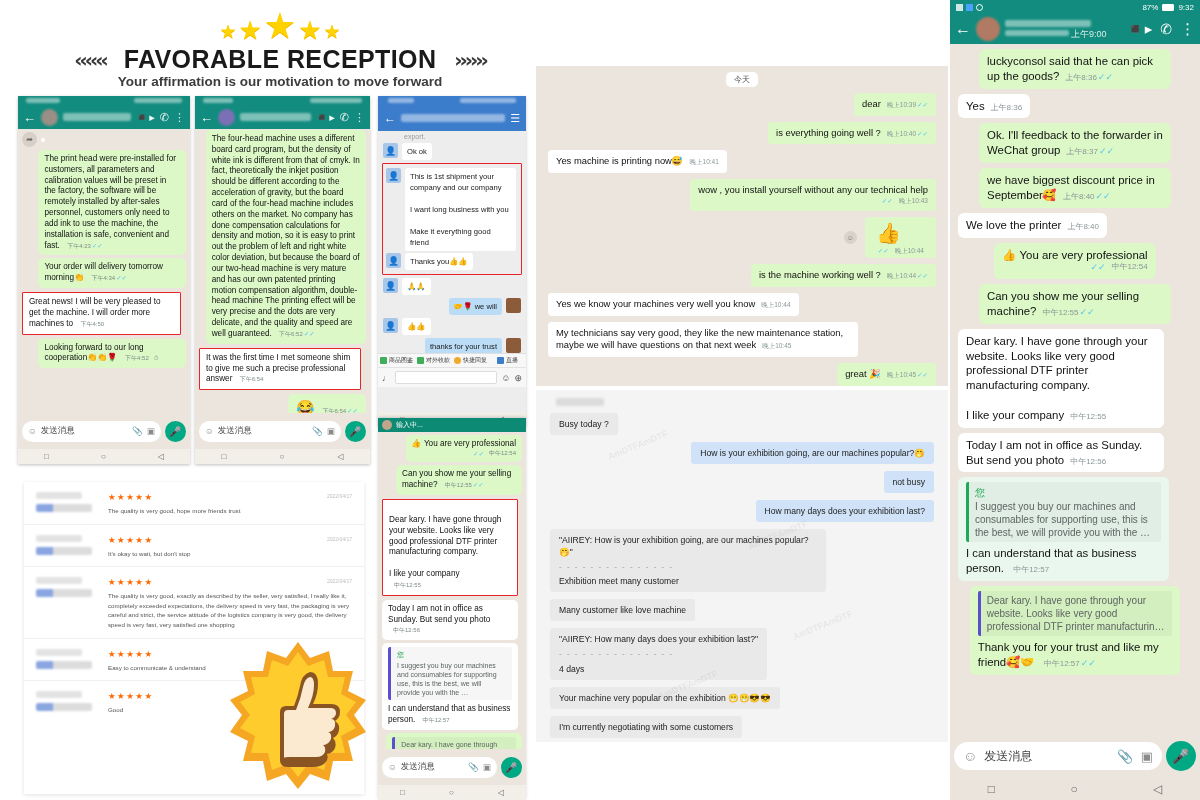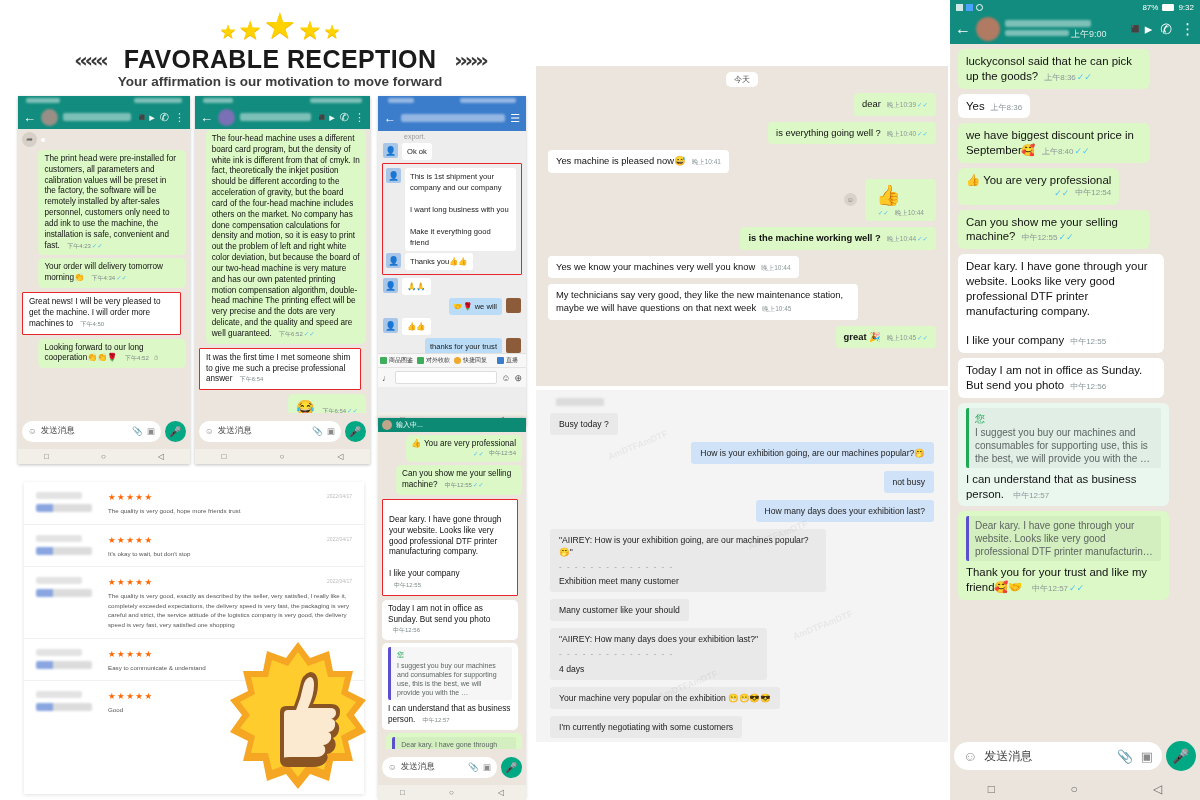--- a/index.html
+++ b/index.html
@@ -156,21 +156,21 @@
   .dashes { color:#999; letter-spacing:1.5px; font-size:8px; margin:3px 0;}
   .wm { position:absolute; color:rgba(0,0,0,.055); font-size:9px; transform:rotate(-22deg);
         pointer-events:none; white-space:nowrap; font-weight:bold;}
 
   
   #right { position:absolute; left:950px; top:0; width:250px; height:800px; background:#ece5dd; overflow:hidden;}
   #right .wa-head { height:30px; }
   .rstatus { background:#128C7E; height:14px; display:flex; align-items:center;
              justify-content:space-between; padding:0 6px; color:#fff; font-size:8px;}
   .rrow { display:flex; margin:5px 8px; }
-  .rrow.out { justify-content:flex-start; }
+  .rrow.out { justify-content:center; }
   .rbub { display:inline-block; border-radius:6px; padding:5px 8px; font-size:11.4px;
           line-height:1.3; max-width:82%; color:#111; }
   .rbub.out { background:#dcf8c6; }
   .rbub.in { background:#fff; }
   .rtm { font-size:8px; color:#8b9798; margin-left:6px; }
   .quote { border-left:3px solid #5b4fcf; background:rgba(0,0,0,.035); padding:3px 6px;
            margin-bottom:4px; border-radius:2px; }
   .quote-txt { font-size:10px; color:#5d6563; line-height:1.3; }
   .quote-hd { font-size:10px; color:#1fa855; margin-bottom:2px;}
   #right .wa-input { height:44px; }
@@ -528,37 +528,40 @@
 
 <div id="center-top">
   <div class="datechip">今天</div>
   <div class="crow out">
       <span class="cbub out"><b style="font-weight:normal">dear</b><span class="ctm">晚上10:39</span><span class="ticks">✓✓</span></span>
     </div>
   <div class="crow out">
       <span class="cbub out"><b style="font-weight:normal">is everything going well ?</b><span class="ctm">晚上10:40</span><span class="ticks">✓✓</span></span>
     </div>
   <div class="crow">
-      <span class="cbub in"><b style="font-weight:normal">Yes machine is pleased now😅</b><span class="ctm">晚上10:41</span></span>
+      <span class="cbub in"><b style="font-weight:normal">Yes machine is printing now😅</b><span class="ctm">晚上10:41</span></span>
+    </div>
+  <div class="crow out">
+      <span class="cbub out"><b style="font-weight:normal">wow , you install yourself without any our technical help</b><br><span class="ctm" style="float:right">晚上10:43</span><span class="ticks" style="float:right">✓✓</span></span>
     </div>
   <div class="crow out" style="align-items:center;gap:8px">
     <span style="width:13px;height:13px;border-radius:50%;background:#d8d2ca;display:inline-flex;align-items:center;justify-content:center;font-size:7px;color:#7c756d">☺</span>
     <span class="cbub out" style="padding:3px 12px"><b style="font-size:20px;font-weight:normal">👍</b><br><span class="ctm" style="float:right">晚上10:44</span><span class="ticks" style="float:right">✓✓</span></span>
   </div>
   <div class="crow out">
-      <span class="cbub out"><b style="font-weight:bold">is the machine working well ?</b><span class="ctm">晚上10:44</span><span class="ticks">✓✓</span></span>
+      <span class="cbub out"><b style="font-weight:normal">is the machine working well ?</b><span class="ctm">晚上10:44</span><span class="ticks">✓✓</span></span>
     </div>
   <div class="crow">
       <span class="cbub in"><b style="font-weight:normal">Yes we know your machines very well you know</b><span class="ctm">晚上10:44</span></span>
     </div>
   <div class="crow">
       <span class="cbub in" style="max-width:80%"><b style="font-weight:normal">My technicians say very good, they like the new maintenance station, maybe we will have questions on that next week</b><span class="ctm">晚上10:45</span></span>
     </div>
   <div class="crow out">
-      <span class="cbub out"><b style="font-weight:bold">great 🎉</b><span class="ctm">晚上10:45</span><span class="ticks">✓✓</span></span>
+      <span class="cbub out"><b style="font-weight:normal">great 🎉</b><span class="ctm">晚上10:45</span><span class="ticks">✓✓</span></span>
     </div>
 </div>
 
 <div id="center-bot">
   <span class="wm" style="left:70px;top:50px">AmDTFAmDTF</span>
   <span class="wm" style="left:210px;top:140px">AmDTFAmDTF</span>
   <span class="wm" style="left:255px;top:230px">AmDTFAmDTF</span>
   <span class="wm" style="left:120px;top:290px">AmDTFAmDTF</span>
   <div class="blurbar" style="width:48px;height:8px;margin:8px 0 0 20px;background:#dcdcdc"></div>
   <div class="grow">
@@ -574,21 +577,21 @@
       <span class="gbub me">How many days does your exhibition last?</span>
     </div>
   <div class="grow">
       <span class="gbub" style="max-width:72%">
     <span style="display:block">"AIIREY: How is your exhibition going, are our machines popular?🤭"</span>
     <span class="dashes" style="display:block">- - - - - - - - - - - - - - -</span>
     <span style="display:block">Exhibition meet many customer</span>
   </span>
     </div>
   <div class="grow">
-      <span class="gbub">Many customer like your should</span>
+      <span class="gbub">Many customer like love machine</span>
     </div>
   <div class="grow">
       <span class="gbub" style="max-width:72%">
     <span style="display:block">"AIIREY: How many days does your exhibition last?"</span>
     <span class="dashes" style="display:block">- - - - - - - - - - - - - - -</span>
     <span style="display:block">4 days</span>
   </span>
     </div>
   <div class="grow">
       <span class="gbub">Your machine very popular on the exhibition 😁😁😎😎</span>
@@ -624,21 +627,27 @@
     <span style="font-size:15px">⋮</span>
   </div>
   <div style="height:700px;overflow:hidden;position:relative">
     <div class="rrow out">
         <span class="rbub out"><b style="font-weight:normal">luckyconsol said that he can pick up the goods?</b><span class="rtm">上午8:36</span><span class="ticks" style="font-size:9px">✓✓</span></span>
       </div>
     <div class="rrow">
         <span class="rbub in"><b style="font-weight:normal">Yes</b><span class="rtm">上午8:36</span></span>
       </div>
     <div class="rrow out">
+        <span class="rbub out"><b style="font-weight:normal">Ok. I'll feedback to the forwarder in WeChat group</b><span class="rtm">上午8:37</span><span class="ticks" style="font-size:9px">✓✓</span></span>
+      </div>
+    <div class="rrow out">
         <span class="rbub out"><b style="font-weight:normal">we have biggest discount price in September🥰</b><span class="rtm">上午8:40</span><span class="ticks" style="font-size:9px">✓✓</span></span>
+      </div>
+    <div class="rrow">
+        <span class="rbub in"><b style="font-weight:normal">We love the printer</b><span class="rtm">上午8:40</span></span>
       </div>
     <div class="rrow out">
         <span class="rbub out"><b style="font-weight:normal">👍 You are very professional</b><br><span class="rtm" style="float:right">中午12:54</span><span class="ticks" style="float:right;font-size:9px">✓✓</span></span>
       </div>
     <div class="rrow out">
         <span class="rbub out"><b style="font-weight:normal">Can you show me your selling machine?</b><span class="rtm">中午12:55</span><span class="ticks" style="font-size:9px">✓✓</span></span>
       </div>
     <div class="rrow">
         <span class="rbub in" style="white-space:pre-line;max-width:88%"><b style="font-weight:normal">Dear kary.  I have gone through your website. Looks like very good professional DTF printer manufacturing company.
 

